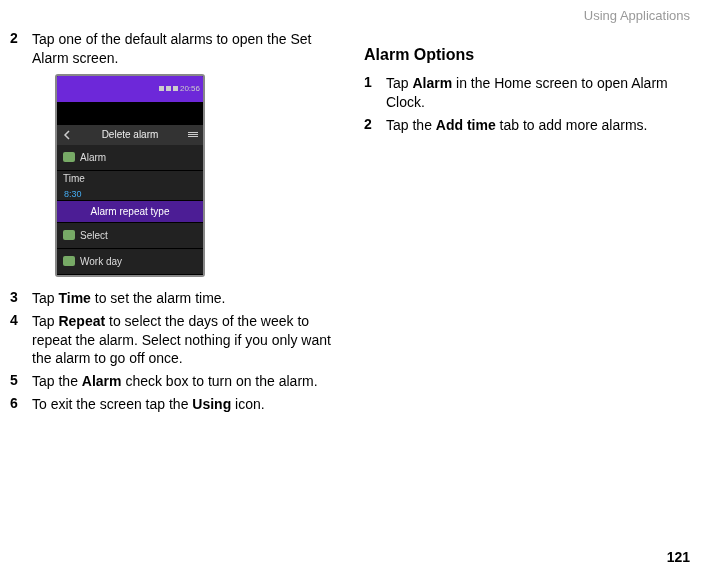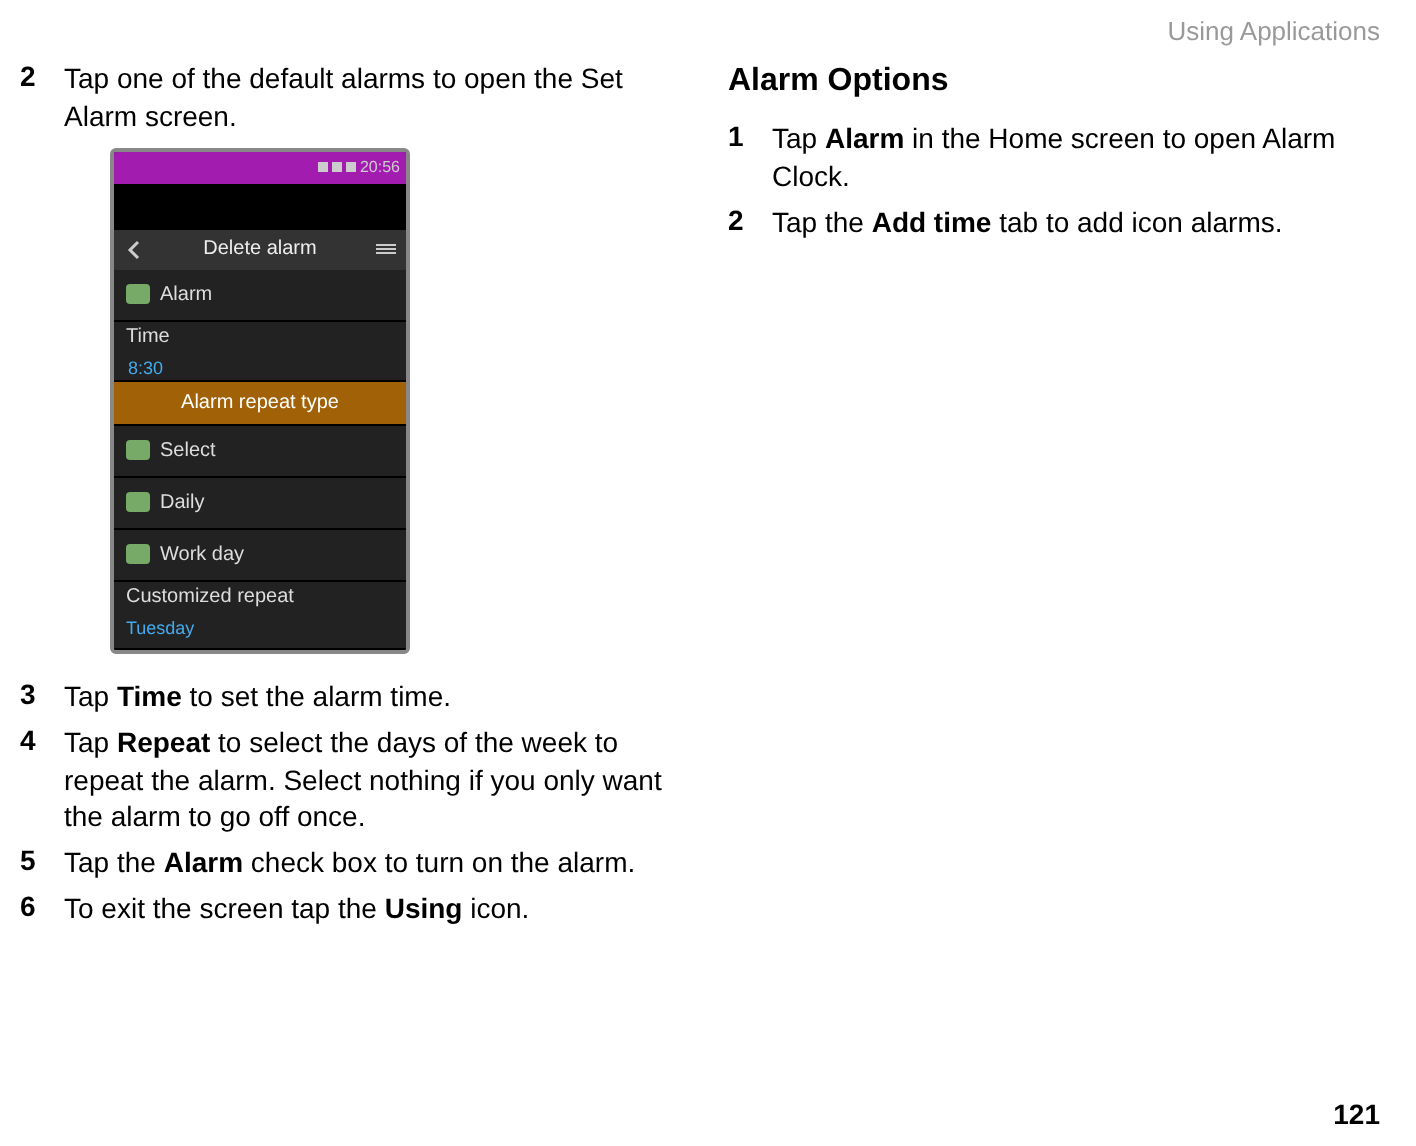--- a/index.html
+++ b/index.html
@@ -45,34 +45,34 @@
     }
     .step-text {
       flex: 1;
       line-height: 1.35;
     }
     .bold { font-weight: bold; }
     .section-title {
       font-weight: bold;
       font-size: 16px;
       margin-bottom: 10px;
-      margin-top: 2px;
+      margin-top: 16px;
     }
     .phone {
       width: 150px;
       margin: 6px auto 12px 45px;
       background: #000;
       border: 2px solid #888;
       border-radius: 3px;
       overflow: hidden;
       font-size: 10px;
     }
     .phone-status {
-      height: 16px;
-      background: #a21caf;
+      height: 26px;
+      background: #6d28d9;
       display: flex;
       justify-content: flex-end;
       align-items: center;
       gap: 2px;
       padding-right: 3px;
       color: #ccc;
       font-size: 8px;
     }
     .phone-status .sig {
       display:inline-block;
@@ -119,21 +119,21 @@
       display:flex;
       align-items:center;
       color:#ddd;
       padding-left:6px;
       gap:5px;
       font-size:10px;
     }
     .phone-row.time { flex-direction:column; align-items:flex-start; height:30px; padding-top:2px;}
     .phone-row.time .tval { color:#4ae; font-size:9px; padding-left:1px;}
     .phone-row.highlight {
-      background:#a16207;
+      background:#4c1d95;
       color:#fff;
       justify-content:center;
       padding-left:0;
       height:22px;
     }
     .phone-row.custom {
       flex-direction:column;
       align-items:flex-start;
       height:34px;
       padding-top:2px;
@@ -194,30 +194,22 @@
       </div>
       <div class="phone-row highlight">
         <span>Alarm repeat type</span>
       </div>
       <div class="phone-row">
         <div class="chk"></div>
         <span>Select</span>
       </div>
       <div class="phone-row">
         <div class="chk"></div>
-        <span>Daily</span>
-      </div>
-      <div class="phone-row">
-        <div class="chk"></div>
         <span>Work day</span>
       </div>
-      <div class="phone-row custom">
-        <span>Customized repeat</span>
-        <span class="cval">Tuesday</span>
-      </div>
     </div>
 
     <div class="step">
       <div class="step-num">3</div>
       <div class="step-text">
         <span>Tap </span><span class="bold">Time</span><span> to set the alarm time.</span>
       </div>
     </div>
 
     <div class="step">
@@ -250,19 +242,19 @@
     <div class="step">
       <div class="step-num">1</div>
       <div class="step-text">
         <span>Tap </span><span class="bold">Alarm</span><span> in the Home screen to open Alarm Clock.</span>
       </div>
     </div>
 
     <div class="step">
       <div class="step-num">2</div>
       <div class="step-text">
-        <span>Tap the </span><span class="bold">Add time</span><span> tab to add icon alarms.</span>
+        <span>Tap the </span><span class="bold">Add time</span><span> tab to add more alarms.</span>
       </div>
     </div>
 
   </div>
 
 </div>
 
 </body></html>

